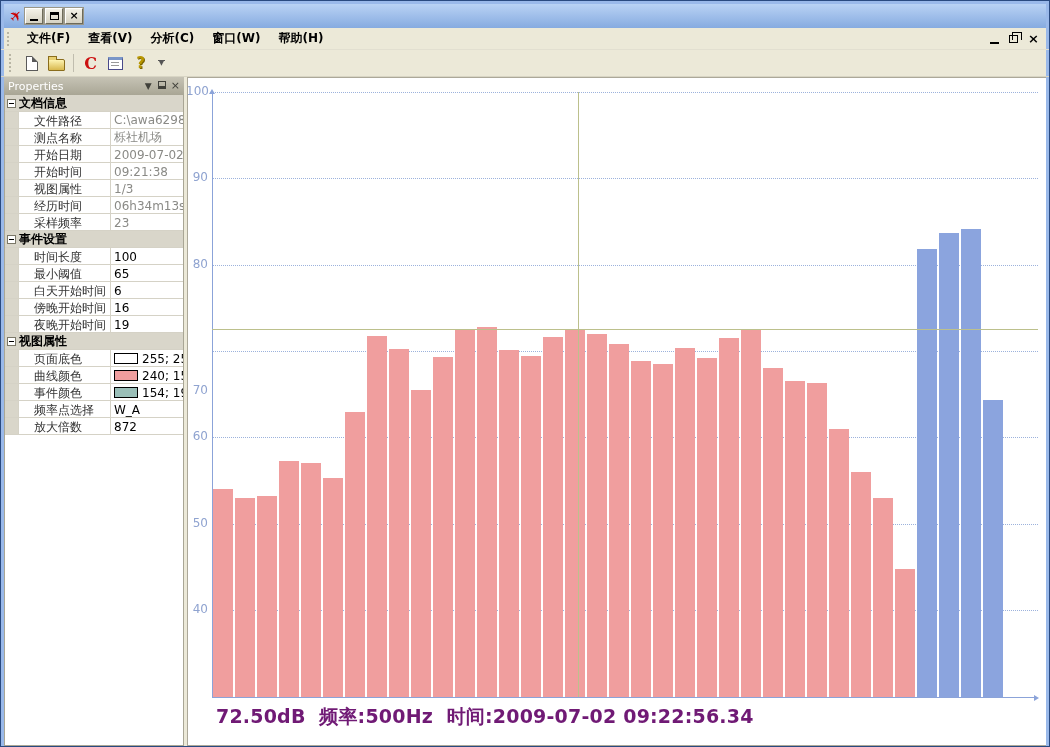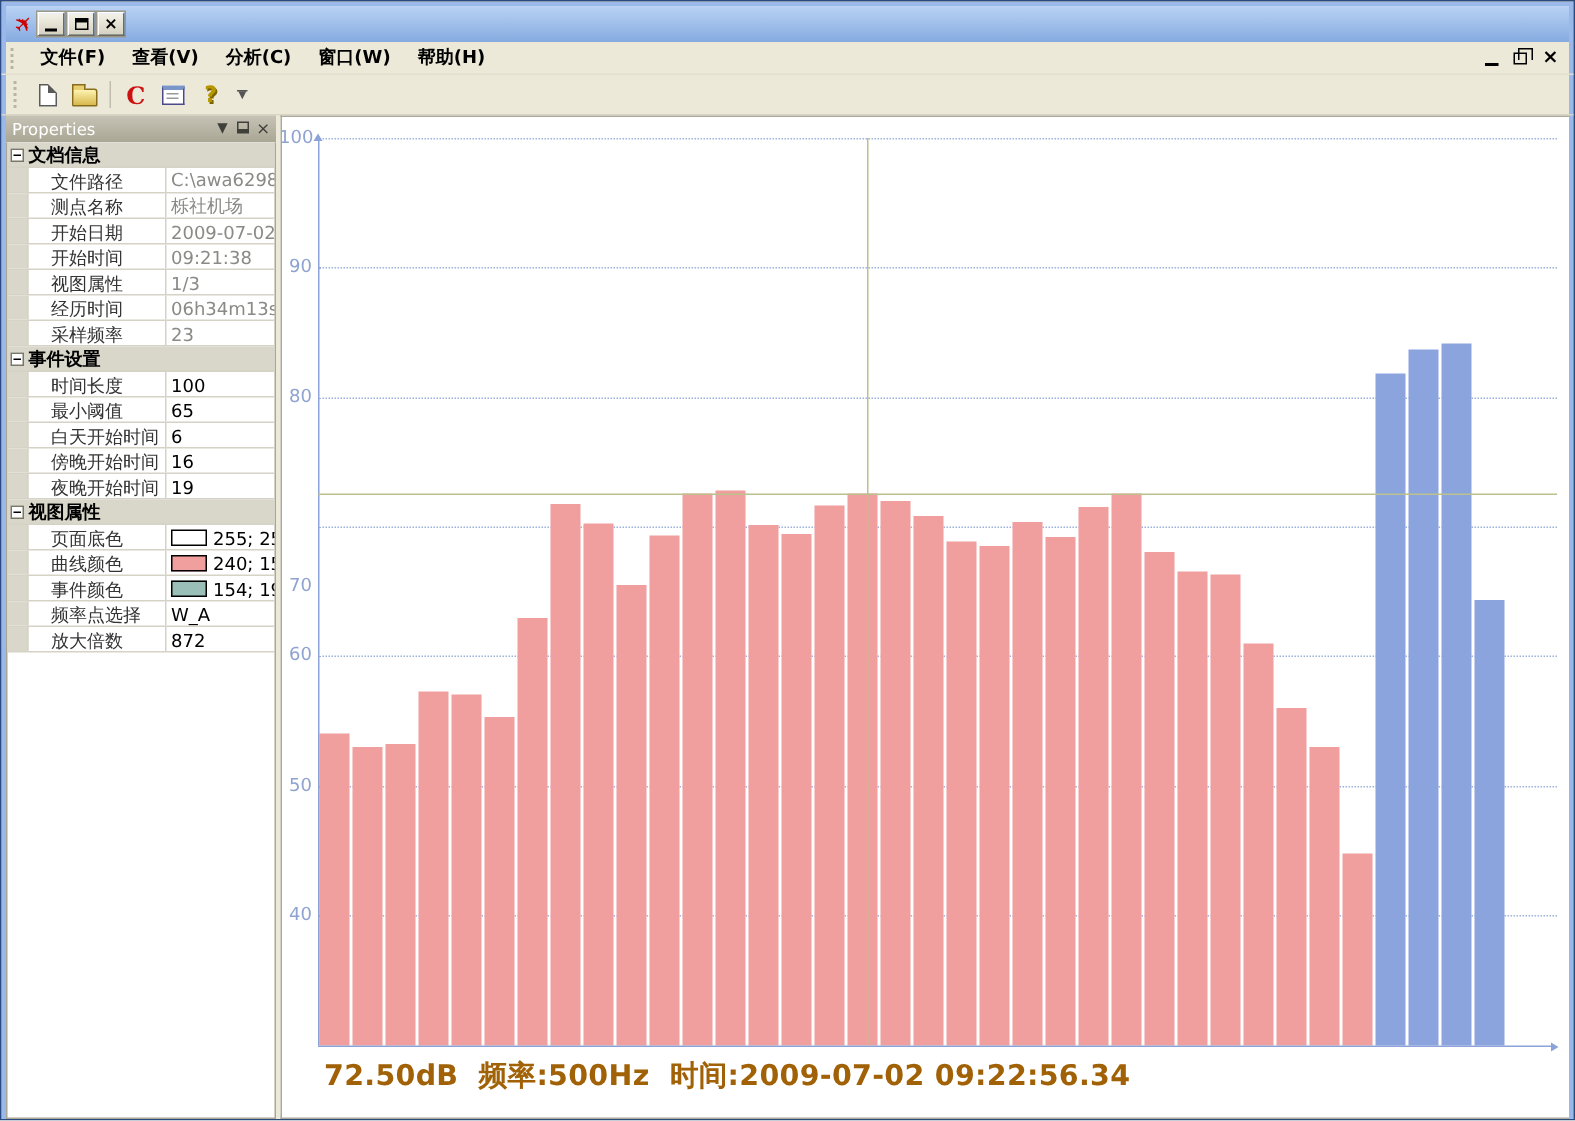--- a/index.html
+++ b/index.html
@@ -75,21 +75,21 @@
   .chart-area { flex:1 1 auto; background:#fff; position:relative; border:1px solid #aca899; border-right:none; overflow:hidden; }
   .ylab { position:absolute; width:22px; text-align:right; font-size:12px; color:#8fa3d0; }
   .gridline { position:absolute; border-top:1px dotted #9cb2dc; height:0; }
   .axis-v { position:absolute; width:1px; background:#8ba3d9; }
   .axis-h { position:absolute; height:1px; background:#8ba3d9; }
   .arrow-up { position:absolute; width:0; height:0; border:3px solid transparent; border-bottom:5px solid #8ba3d9; }
   .arrow-right { position:absolute; width:0; height:0; border:3px solid transparent; border-left:5px solid #8ba3d9; }
   .bar { position:absolute; }
   .cross-v { position:absolute; width:1px; background:#bcc08c; }
   .cross-h { position:absolute; height:1px; background:#bcc08c; }
-  .readout { position:absolute; font-size:19px; font-weight:600; color:#a16207; white-space:pre; letter-spacing:0.2px; }
+  .readout { position:absolute; font-size:19px; font-weight:600; color:#701a75; white-space:pre; letter-spacing:0.2px; }
   
   .statusbar { height:21px; flex:0 0 auto; display:flex; align-items:center; padding:0 3px 2px 3px; margin:0 3px;
                border-top:1px solid #fff; box-shadow:0 -1px 0 #aca899; background:#ece9d8; }
   .status-text { font-size:12px; color:#000; padding-left:6px; flex:1; }
   .status-box { height:16px; border:1px solid #aca899; border-bottom-color:#fff; border-right-color:#fff; background:#ece9d8;
                 font-size:12px; text-align:center; line-height:14px; margin-left:2px; }
   .grip { width:14px; height:14px; margin-left:4px; align-self:flex-end;
           background:repeating-linear-gradient(135deg,transparent 0 3px,#fff 3px 4px,#9a9788 4px 5px); }
 </style>
 </head>

